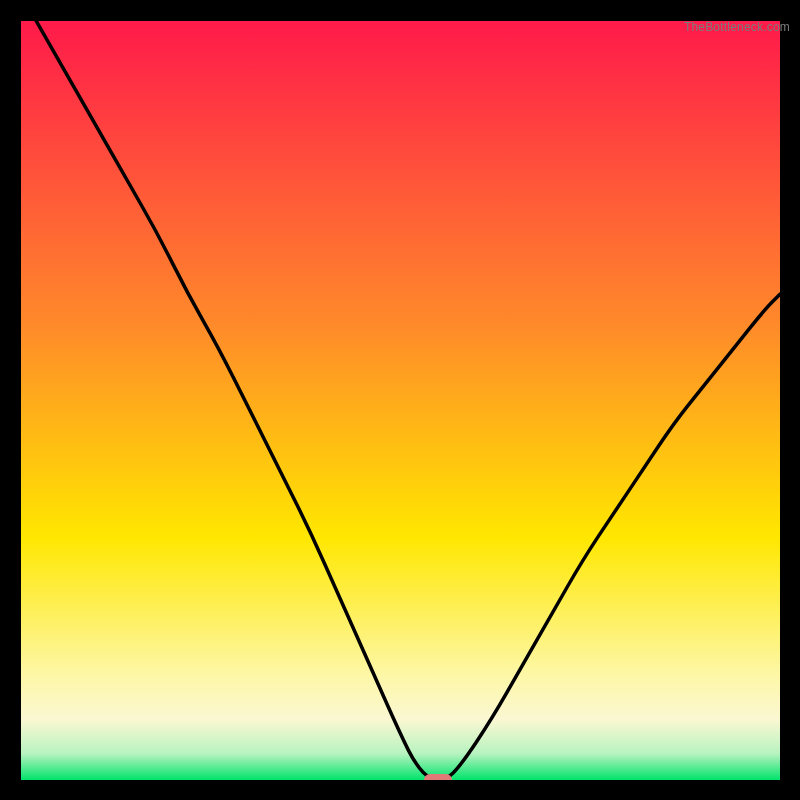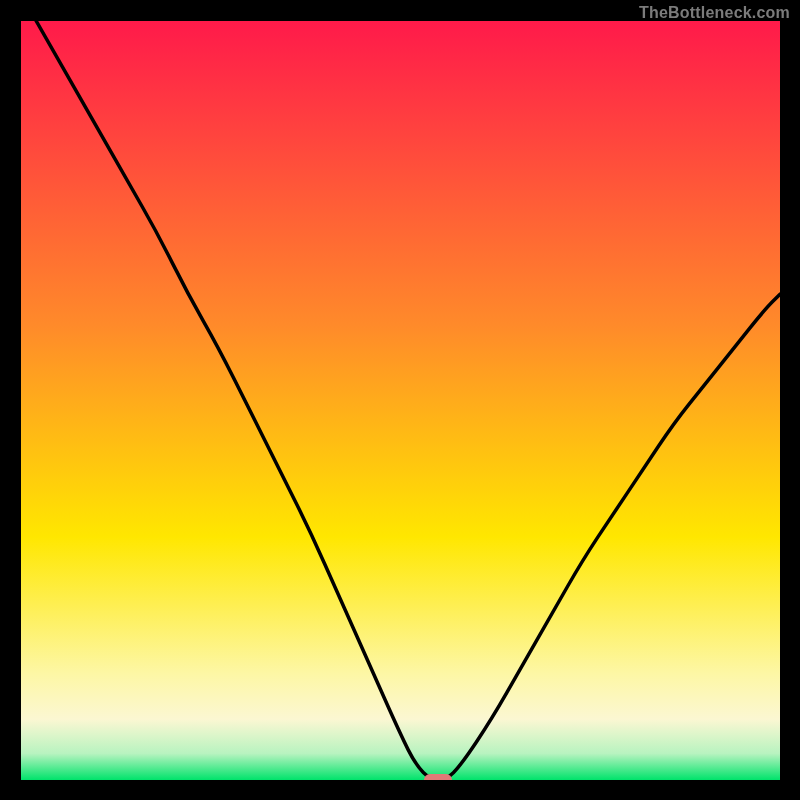--- a/index.html
+++ b/index.html
@@ -37,25 +37,25 @@
   }
   .marker {
     position: absolute;
     width: 28px;
     height: 12px;
     border-radius: 6px;
     transform: translate(-50%, -50%);
   }
   .watermark {
     position: absolute;
-    top: 4px;
+    top: 20px;
     right: 10px;
     color: #7b7b7b;
-    font-size: 16px;
-    font-weight: 700;
+    font-size: 12px;
+    font-weight: 400;
     letter-spacing: 0.2px;
     user-select: none;
   }
 </style>
 </head>
 <body>
 
 <div class="stage">
 
   <div class="plot-area">

